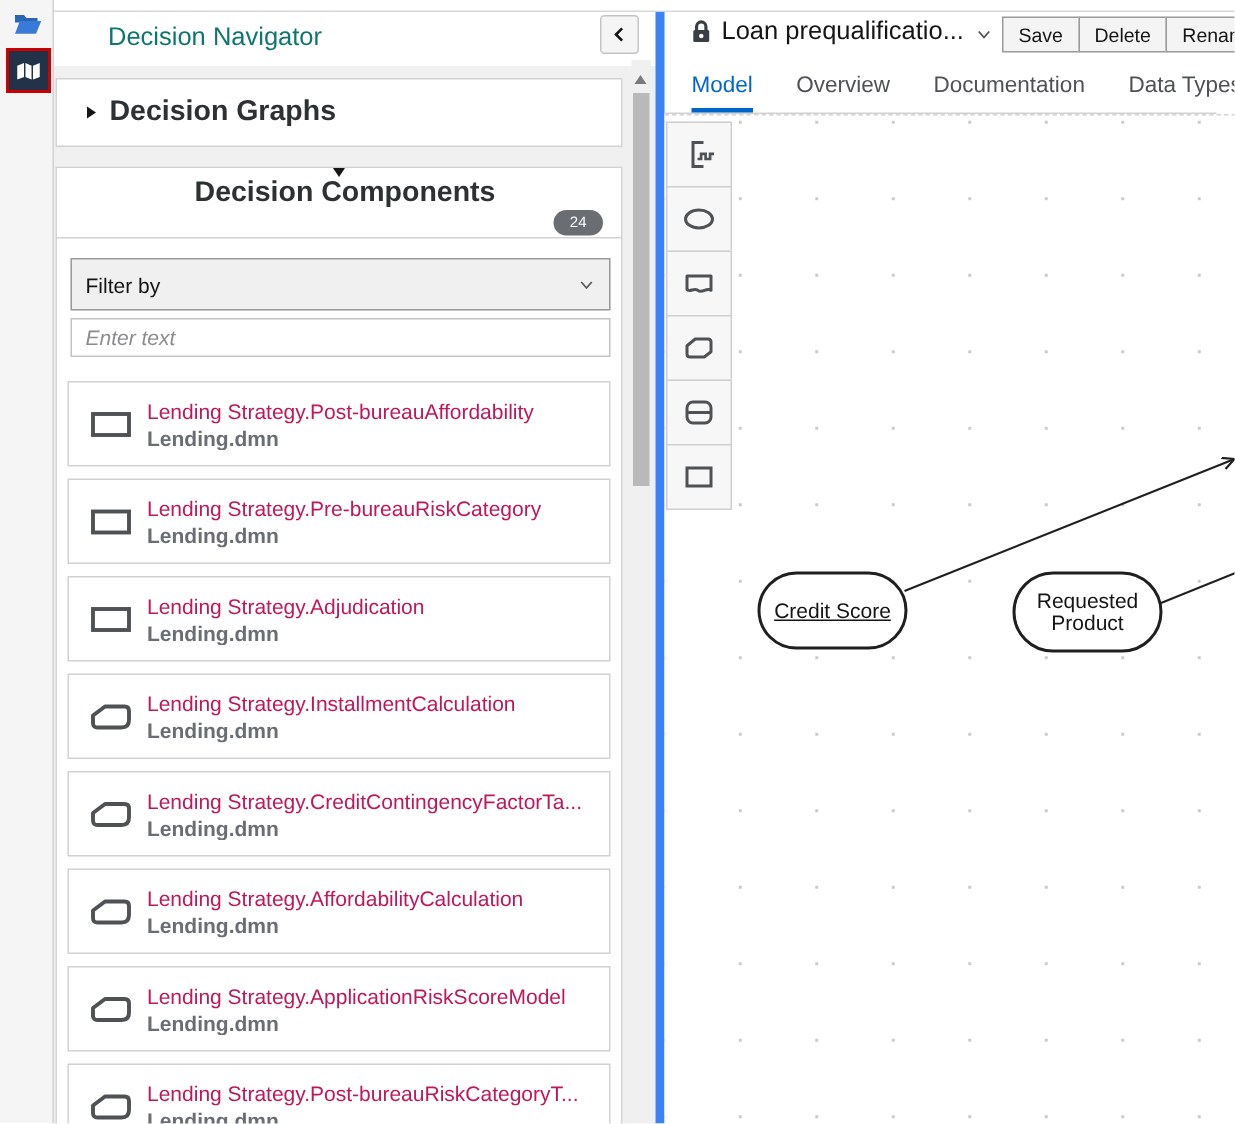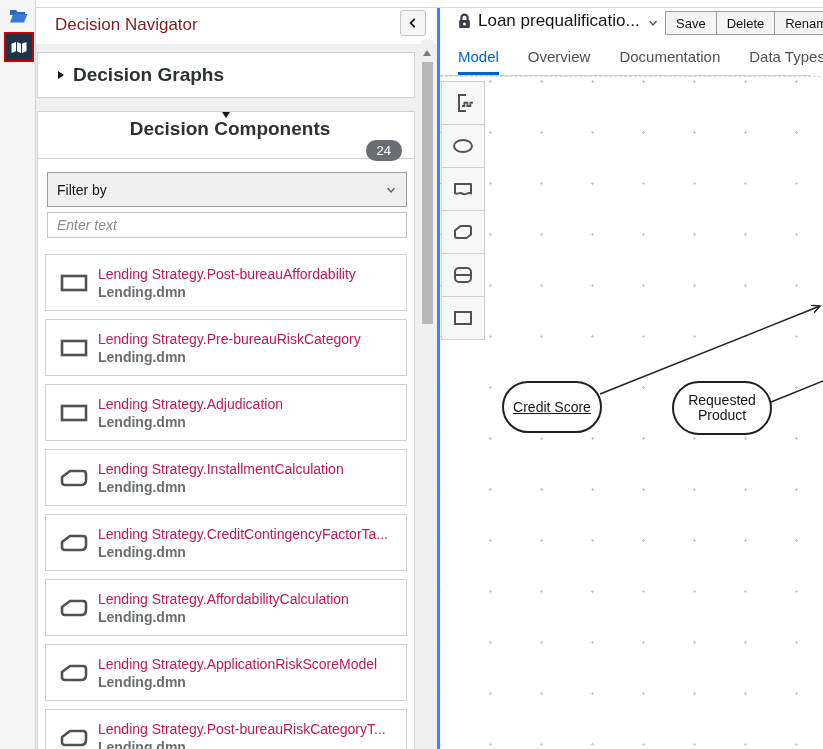--- a/index.html
+++ b/index.html
@@ -16,38 +16,38 @@
     justify-content:center; cursor:pointer; }
 
   
   .top-strip { position:absolute; left:36px; top:0; width:787px; height:8px;
     background:#fff; border-bottom:1px solid #d8d8d8; z-index:4; }
 
   
   .nav-panel { position:absolute; left:36px; top:8px; width:402px; height:741px;
     background:#f0f0f0; }
   .nav-header { position:relative; height:36px; background:#fff; }
-  .nav-title { position:absolute; left:19px; top:7px; font-size:17px; color:#7f1d1d; }
+  .nav-title { position:absolute; left:36px; top:7px; font-size:17px; color:#0f766e; }
   .collapse-btn { position:absolute; right:12px; top:2px; width:26px; height:26px;
     background:#f5f5f5; border:1px solid #c5c5c5; border-radius:3px; display:flex;
     align-items:center; justify-content:center; cursor:pointer; }
   .nav-body { position:absolute; left:0; top:36px; right:18px; bottom:0; padding:8px 0 0 1px; }
 
   .section-card { background:#fff; border:1px solid #d2d2d2; width:378px; }
   .card-graphs { height:46px; display:flex; align-items:center; padding-left:20px; cursor:pointer; }
   .caret-right { width:0; height:0; border-left:6px solid #151515;
     border-top:4.5px solid transparent; border-bottom:4.5px solid transparent; margin-right:9px; }
   .caret-down { width:0; height:0; border-top:6px solid #151515;
     border-left:4.5px solid transparent; border-right:4.5px solid transparent; margin-right:9px; }
   .section-label { font-size:19px; font-weight:700; color:#2d3134; }
 
   .card-components { margin-top:13px; height:646px; overflow:hidden; }
   .comp-header { height:47px; display:flex; align-items:center; padding:0 12px 0 20px;
     border-bottom:1px solid #d2d2d2; cursor:pointer;flex-direction:column; }
-  .badge { margin-left:auto; background:#6a6e73; color:#fff; font-size:13px;
+  .badge { margin-left:auto; background:#6a6e73; color:#fff; font-size:10px;
     padding:3px 11px; border-radius:10px; }
 
   .filter-select { margin:13px 8px 0 9px; width:360px; height:35px; background:#f0f0f0;
     border:1px solid #9a9a9a; display:flex; align-items:center; padding:0 9px;
     font-size:14px; color:#151515; cursor:pointer; }
   .filter-select .chev { margin-left:auto; }
   .filter-input { margin:5px 8px 0 9px; width:360px; height:26px; border:1px solid #c3c3c3;
     background:#fff; font-size:14px; font-style:italic; color:#ec4899; padding:0 9px;
     font-family:"Liberation Sans","DejaVu Sans",sans-serif; outline:none; }
   .filter-input::placeholder { color:#8b8d8f; font-style:italic; }
@@ -63,21 +63,21 @@
   
   .nav-scroll { position:absolute; right:4px; top:32px; width:13px; bottom:0; background:#f0f0f0; }
   .nav-scroll .up { position:absolute; left:2px; top:10px; width:0; height:0;
     border-bottom:6px solid #7a7a7a; border-left:4.5px solid transparent;
     border-right:4.5px solid transparent; }
   .nav-scroll .thumb { position:absolute; left:1px; top:22px; width:11px; height:262px;
     background:#b9b9b9; }
 
   
   .editor { position:absolute; left:437px; top:0; width:374px; height:749px;
-    border-left:3px solid #3b82f6; background:#fff; }
+    border-left:6px solid #3b82f6; background:#fff; }
   .ed-header { position:relative; height:42px; }
   .lock-ic { position:absolute; left:17px; top:13px; }
   .asset-title { position:absolute; left:38px; top:11px; font-size:17px; color:#151515;
     max-width:165px; white-space:nowrap; overflow:hidden; }
   .title-caret { position:absolute; left:207px; top:17px; cursor:pointer; }
   .btn-group { position:absolute; left:225px; top:11px; display:flex; }
   .hdr-btn { height:24px; padding:0 10px; background:#f4f4f4; border:1px solid #9b9b9b;
     margin-left:-1px; font-size:13px; color:#151515; white-space:nowrap; cursor:pointer;
     font-family:"Liberation Sans","DejaVu Sans",sans-serif; }
   .hdr-btn:first-child { margin-left:0; }

